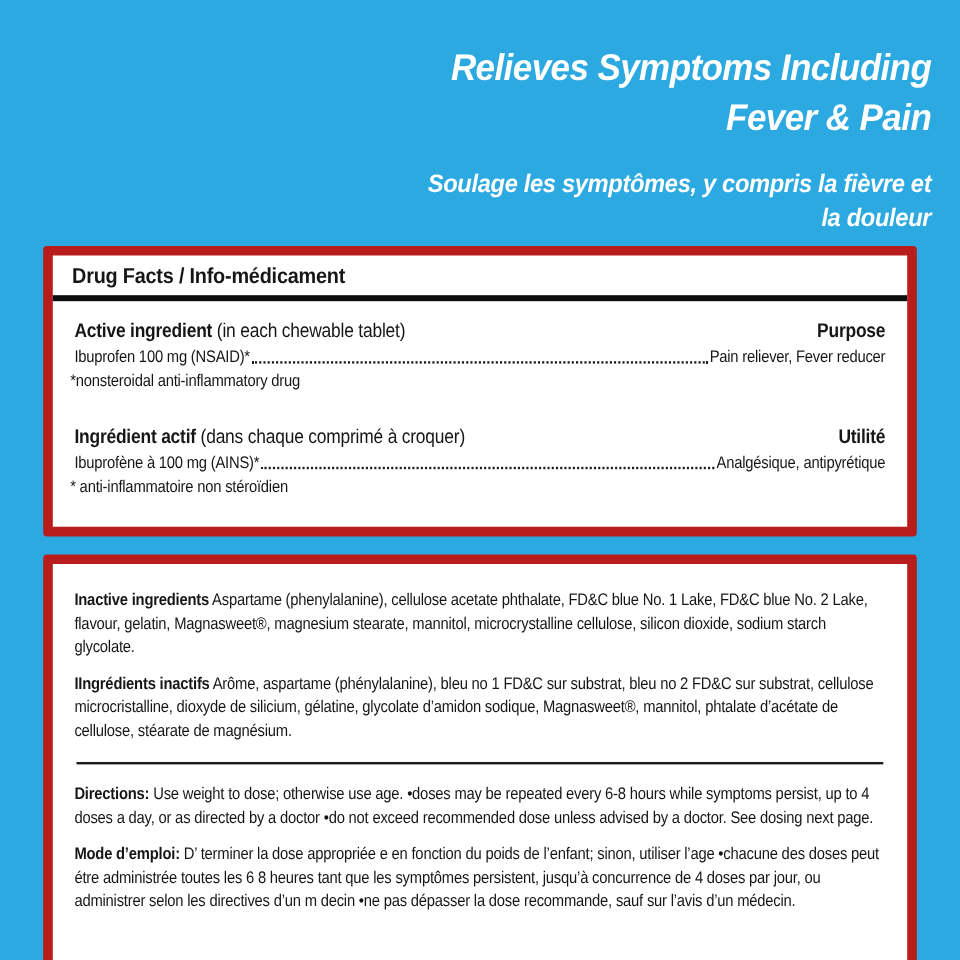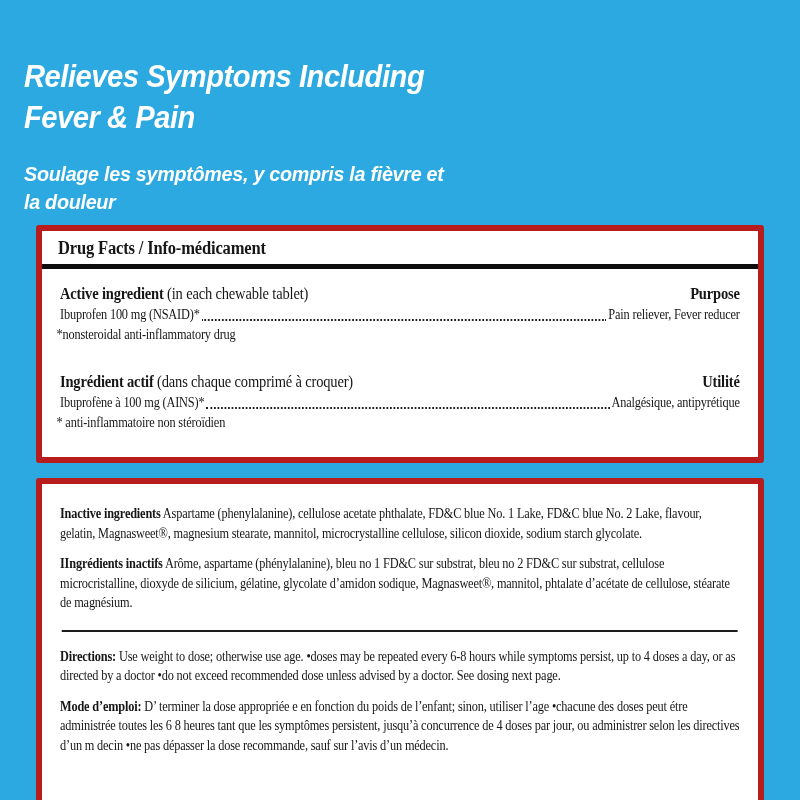--- a/index.html
+++ b/index.html
@@ -9,22 +9,22 @@
     height: 800px;
     overflow: hidden;
   }
   body {
     background: #2BA9E0;
     font-family: "Liberation Sans", sans-serif;
     color: #161616;
   }
   
   .hero {
-    padding-top: 56px;
-    text-align: left;
+    padding-top: 36px;
+    text-align: right;
     color: #ffffff;
     font-style: italic;
     font-weight: bold;
   }
   .hero-title {
     font-size: 31px;
     line-height: 41px;
     transform: scaleX(0.94);
     transform-origin: 50% 0;
     letter-spacing: -0.5px;
@@ -34,23 +34,22 @@
     font-size: 21px;
     line-height: 28px;
     transform: scaleX(0.94);
     transform-origin: 50% 0;
     letter-spacing: -0.3px;
   }
   
   .panel {
     margin: 0 36px;
     background: #ffffff;
-    border: 6px solid #b91c1c;
+    border: 8px solid #b91c1c;
     border-radius: 3px;
-    font-family: Liberation Serif, serif;
   }
   .panel-1 { margin-top: 9px; }
   .panel-2 { margin-top: 15px; }
 
   .df-header {
     border-bottom: 5px solid #0d0d0d;
     padding: 7px 14px 5px 16px;
   }
   .df-header-text {
     display: inline-block;

